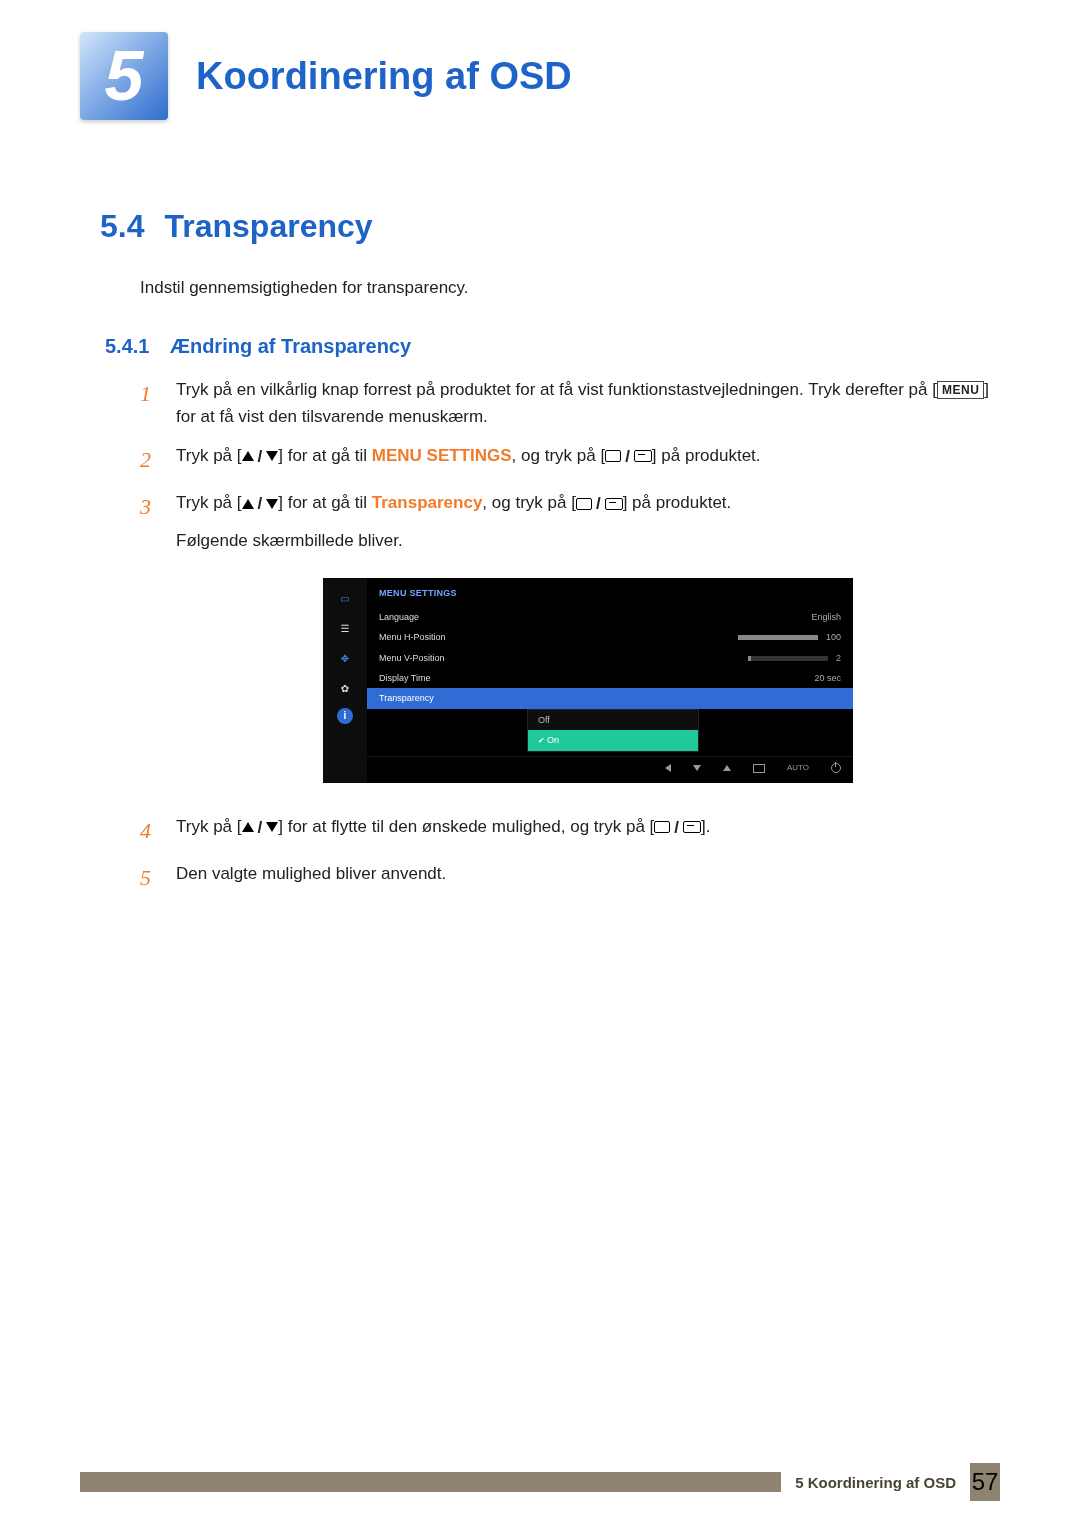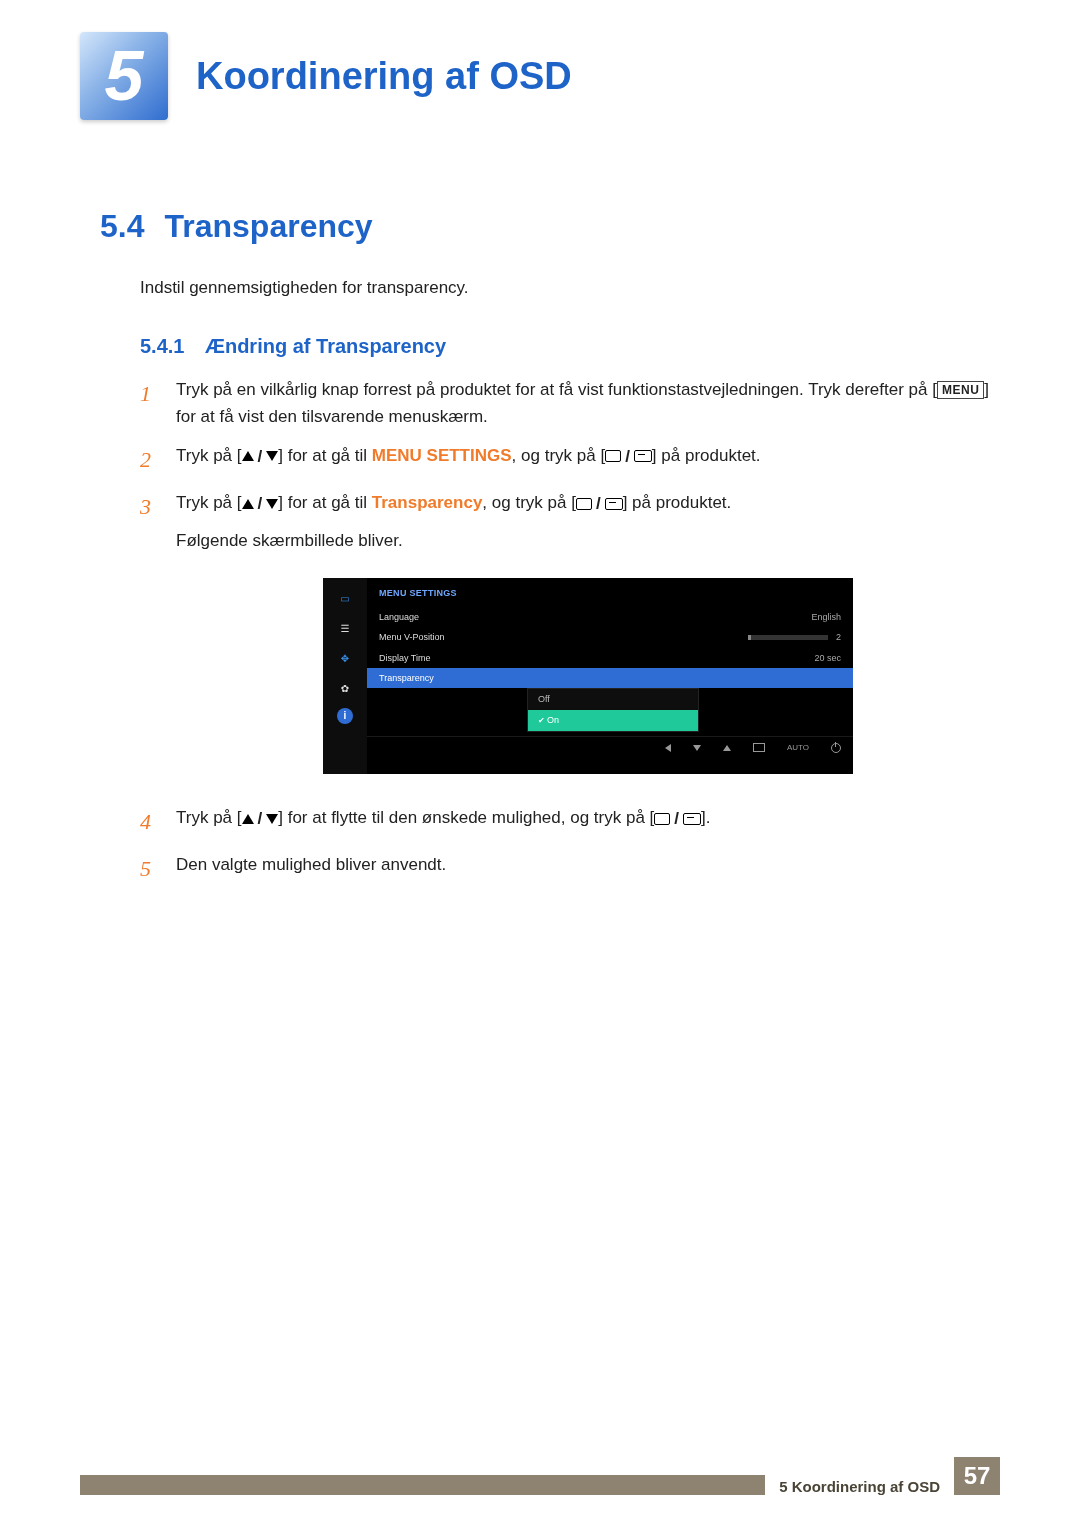--- a/index.html
+++ b/index.html
@@ -4,21 +4,21 @@
 <style>
   html,body{margin:0;padding:0;background:#fff;font-family:Arial,Helvetica,sans-serif;color:#222}
   .page{width:1080px;min-height:1527px;margin:0 auto;position:relative;box-sizing:border-box;padding:32px 80px 0 80px}
   .chapter-badge{display:flex;align-items:center;gap:28px}
   .badge{width:88px;height:88px;background:linear-gradient(135deg,#d4e6fb 0%,#8cb4e8 40%,#2f6dcf 100%);border-radius:4px;position:relative;color:#fff;font-size:70px;font-weight:800;display:flex;align-items:center;justify-content:center;font-style:italic;box-shadow:0 2px 4px rgba(0,0,0,.2)}
   .chapter-title{font-size:38px;font-weight:700;color:#1e63c8}
   .sec-num{display:inline-block;width:60px;color:#1e63c8;font-size:32px;font-weight:700}
   .sec-title{color:#1e63c8;font-size:32px;font-weight:700}
   .section{margin-top:88px;margin-left:20px}
   .body-text{font-size:17px;line-height:1.5;margin-top:30px;margin-left:60px}
-  .subsec{margin-top:34px;margin-left:60px}
+  .subsec{margin-top:34px;margin-left:25px}
   .subsec-num{color:#1e63c8;font-weight:700;font-size:20px;margin-right:16px}
   .subsec-title{color:#1e63c8;font-weight:700;font-size:20px}
   .steps{list-style:none;padding:0;margin:18px 0 0 60px}
   .steps li{display:flex;gap:18px;margin-bottom:12px;font-size:17px;line-height:1.6}
   .step-num{color:#f07b2a;font-size:22px;font-style:italic;font-family:Georgia,serif;min-width:18px}
   .step-text{flex:1}
   .menu-box{display:inline-block;border:1px solid #444;padding:0 4px;font-size:12px;font-weight:700;letter-spacing:.5px;vertical-align:middle;line-height:16px}
   .tri{display:inline-block;vertical-align:middle}
   .tri-up{width:0;height:0;border-left:6px solid transparent;border-right:6px solid transparent;border-bottom:10px solid #000}
   .tri-down{width:0;height:0;border-left:6px solid transparent;border-right:6px solid transparent;border-top:10px solid #000}
@@ -40,32 +40,32 @@
   .osd-val{color:#aaa}
   .osd-bar{display:inline-block;width:80px;height:5px;background:#333;position:relative;margin-right:8px;vertical-align:middle}
   .osd-bar::after{content:"";position:absolute;left:0;top:0;height:100%;background:#888}
   .osd-bar.full::after{width:100%}
   .osd-bar.low::after{width:4%}
   .osd-drop{background:#0e0e0e;border:1px solid #222;margin:0 12px 4px 160px;width:170px}
   .osd-drop .opt{padding:3px 10px;font-size:9px;color:#bbb}
   .osd-drop .opt.on{background:#1fc99a;color:#fff}
   .osd-drop .opt.on::before{content:"✔ ";font-size:8px}
   .osd-right{width:96px;padding:12px 8px;font-size:8px;line-height:1.3;color:#ccc}
-  .osd-footer{display:flex;justify-content:flex-end;gap:22px;padding:5px 12px 20px 0;border-top:1px solid #1a1a1a}
+  .osd-footer{display:flex;justify-content:flex-end;gap:22px;padding:5px 12px 8px 0;border-top:1px solid #1a1a1a}
   .osd-footer .f{font-size:8px;color:#999;display:flex;align-items:center;gap:2px}
   .mini-tri-l{width:0;height:0;border-top:4px solid transparent;border-bottom:4px solid transparent;border-right:6px solid #999}
   .mini-tri-d{width:0;height:0;border-left:4px solid transparent;border-right:4px solid transparent;border-top:6px solid #999}
   .mini-tri-u{width:0;height:0;border-left:4px solid transparent;border-right:4px solid transparent;border-bottom:6px solid #999}
   .mini-ret{width:10px;height:7px;border:1px solid #999}
   .mini-pow{width:8px;height:8px;border:1px solid #999;border-radius:50%;position:relative}
   .mini-pow::after{content:"";position:absolute;left:3px;top:-2px;width:1px;height:5px;background:#999}
-  .footer{position:absolute;bottom:32px;left:80px;right:80px;height:38px;display:flex;align-items:flex-end}
+  .footer{position:absolute;bottom:26px;left:80px;right:80px;height:38px;display:flex;align-items:center}
   .footer-bar{flex:1;height:20px;background:#8e8270}
   .footer-label{background:#fff;padding:0 14px;font-size:15px;color:#4a4436;font-weight:700}
-  .footer-page{width:46px;height:38px;background:#8e8270;color:#ffffff;font-size:24px;font-weight:700;display:flex;align-items:center;justify-content:center}
+  .footer-page{width:30px;height:38px;background:#8e8270;color:#000000;font-size:24px;font-weight:400;display:flex;align-items:center;justify-content:center}
 </style>
 </head>
 <body>
 
 <div class="page">
 
   <div class="chapter-badge">
     <div class="badge">
         <span>5</span>
       </div>
@@ -132,20 +132,24 @@
             <div class="ic">✿</div>
             <div class="ic" style="background:#2f6dd4;border-radius:50%;width:16px;height:16px;color:#fff;font-weight:700">i</div>
           </div>
           <div class="osd-main">
             <div class="osd-title">MENU SETTINGS</div>
             <div class="osd-row">
                 <span>Language</span>
                 <span class="osd-val">English</span>
               </div>
             <div class="osd-row">
+                <span>Menu H-Position</span>
+                <span><span class="osd-bar full"></span><span class="osd-val">100</span></span>
+              </div>
+            <div class="osd-row">
                 <span>Menu V-Position</span>
                 <span><span class="osd-bar low"></span><span class="osd-val">2</span></span>
               </div>
             <div class="osd-row">
                 <span>Display Time</span>
                 <span class="osd-val">20 sec</span>
               </div>
             <div class="osd-row sel">
                 <span>Transparency</span>
                 <span></span>

